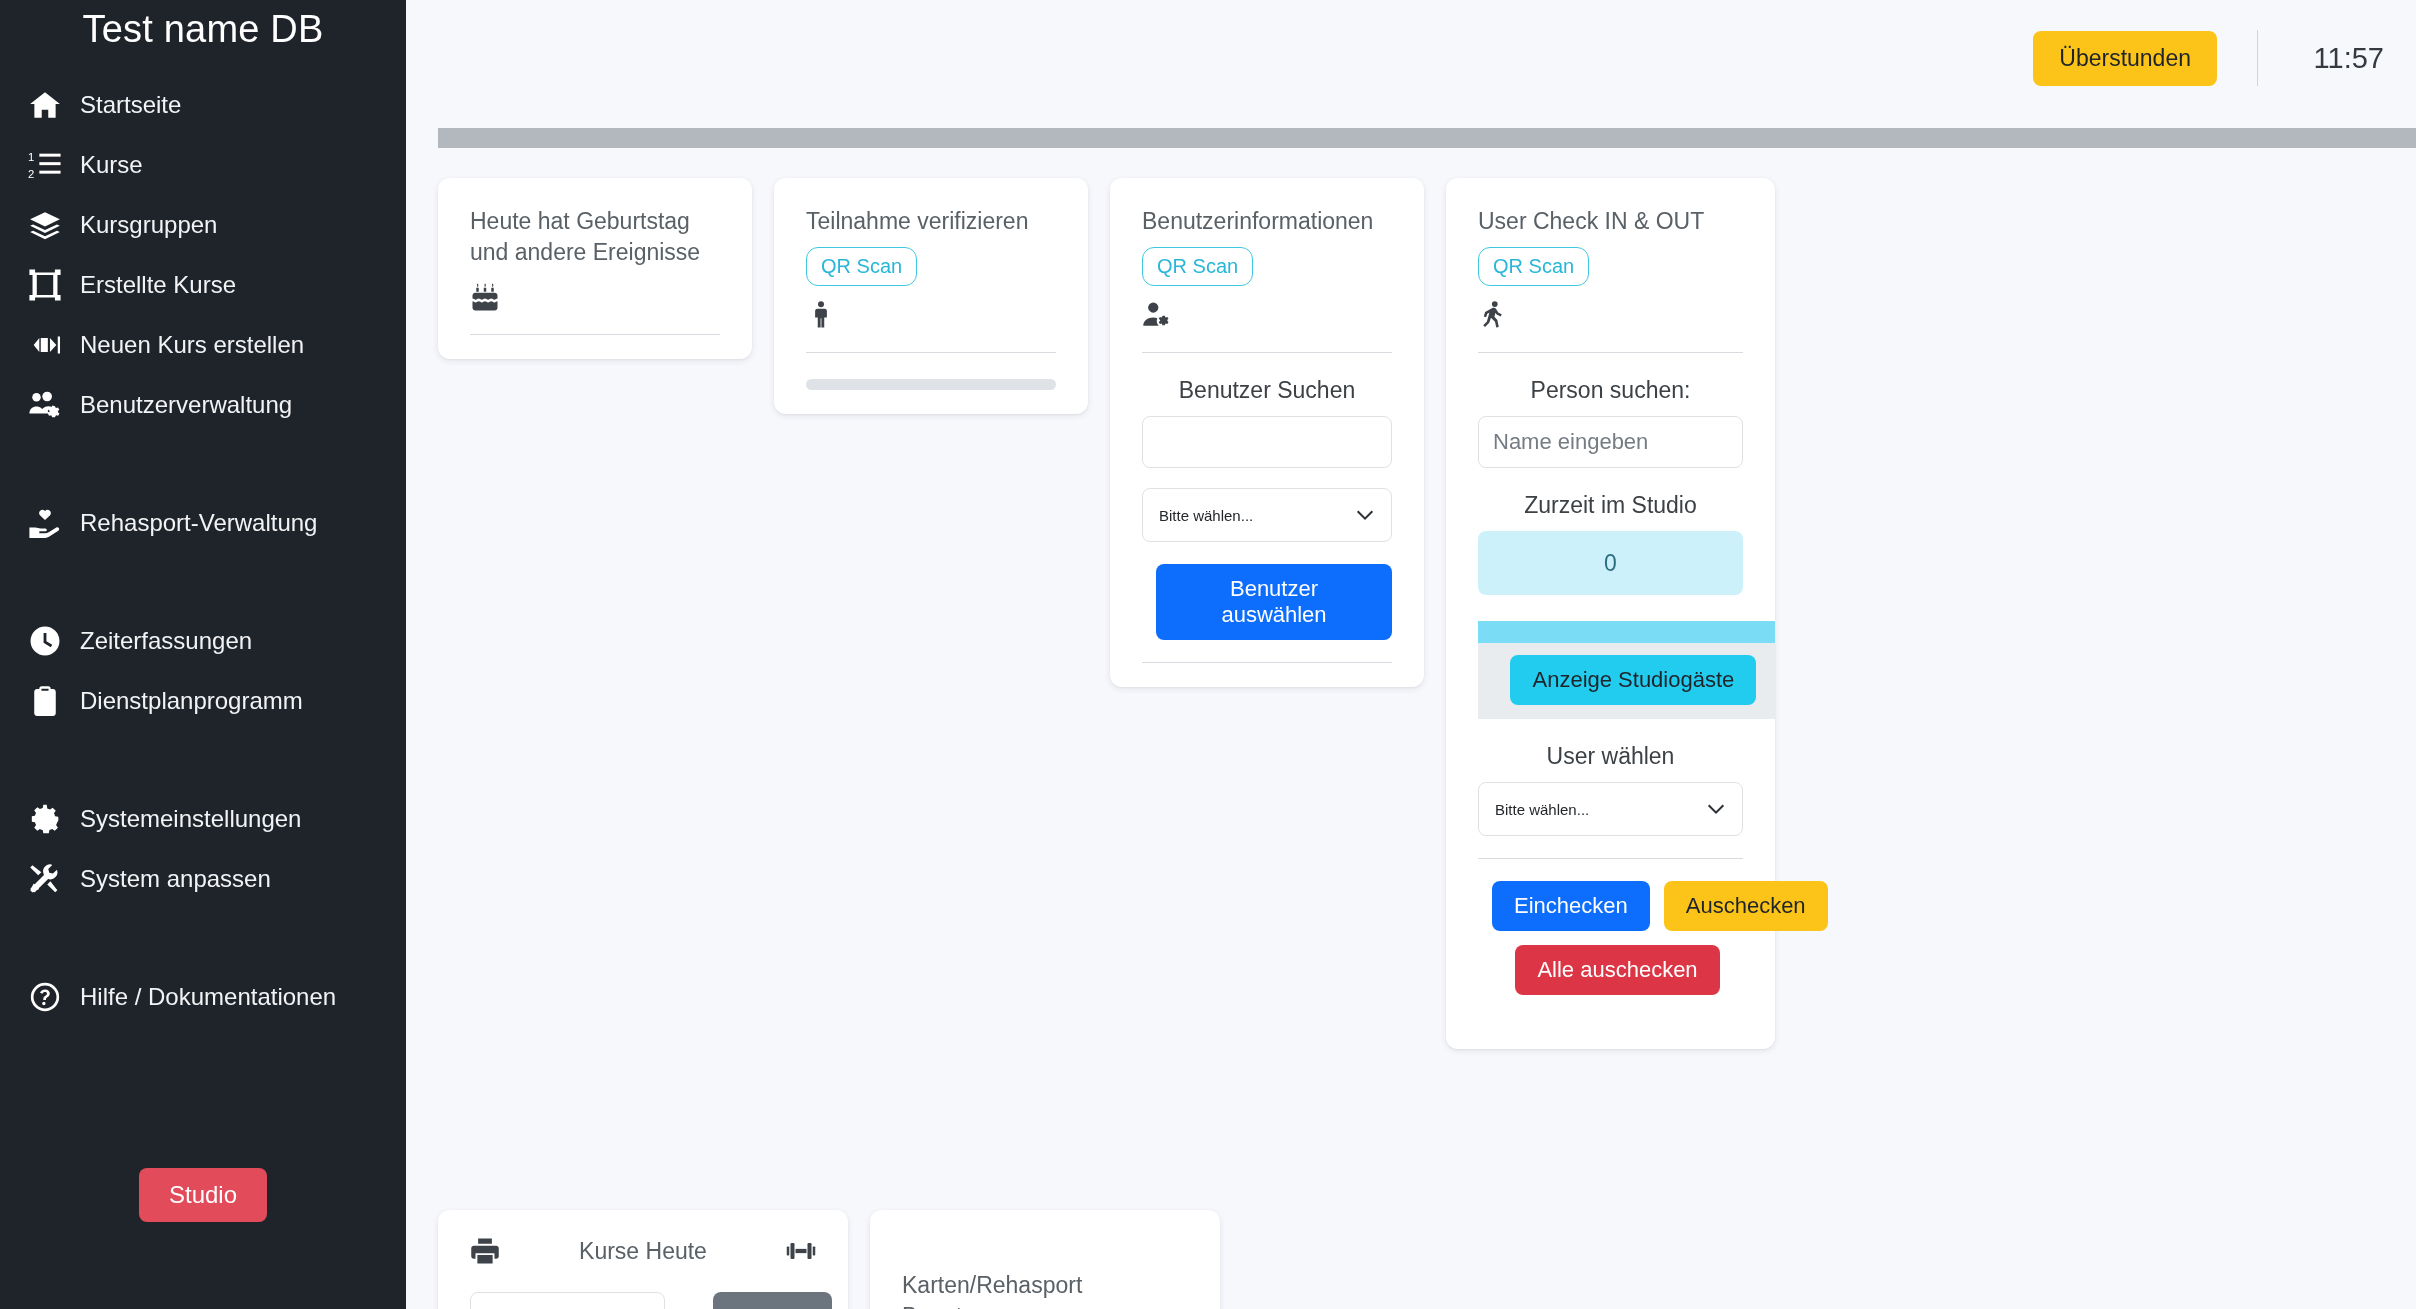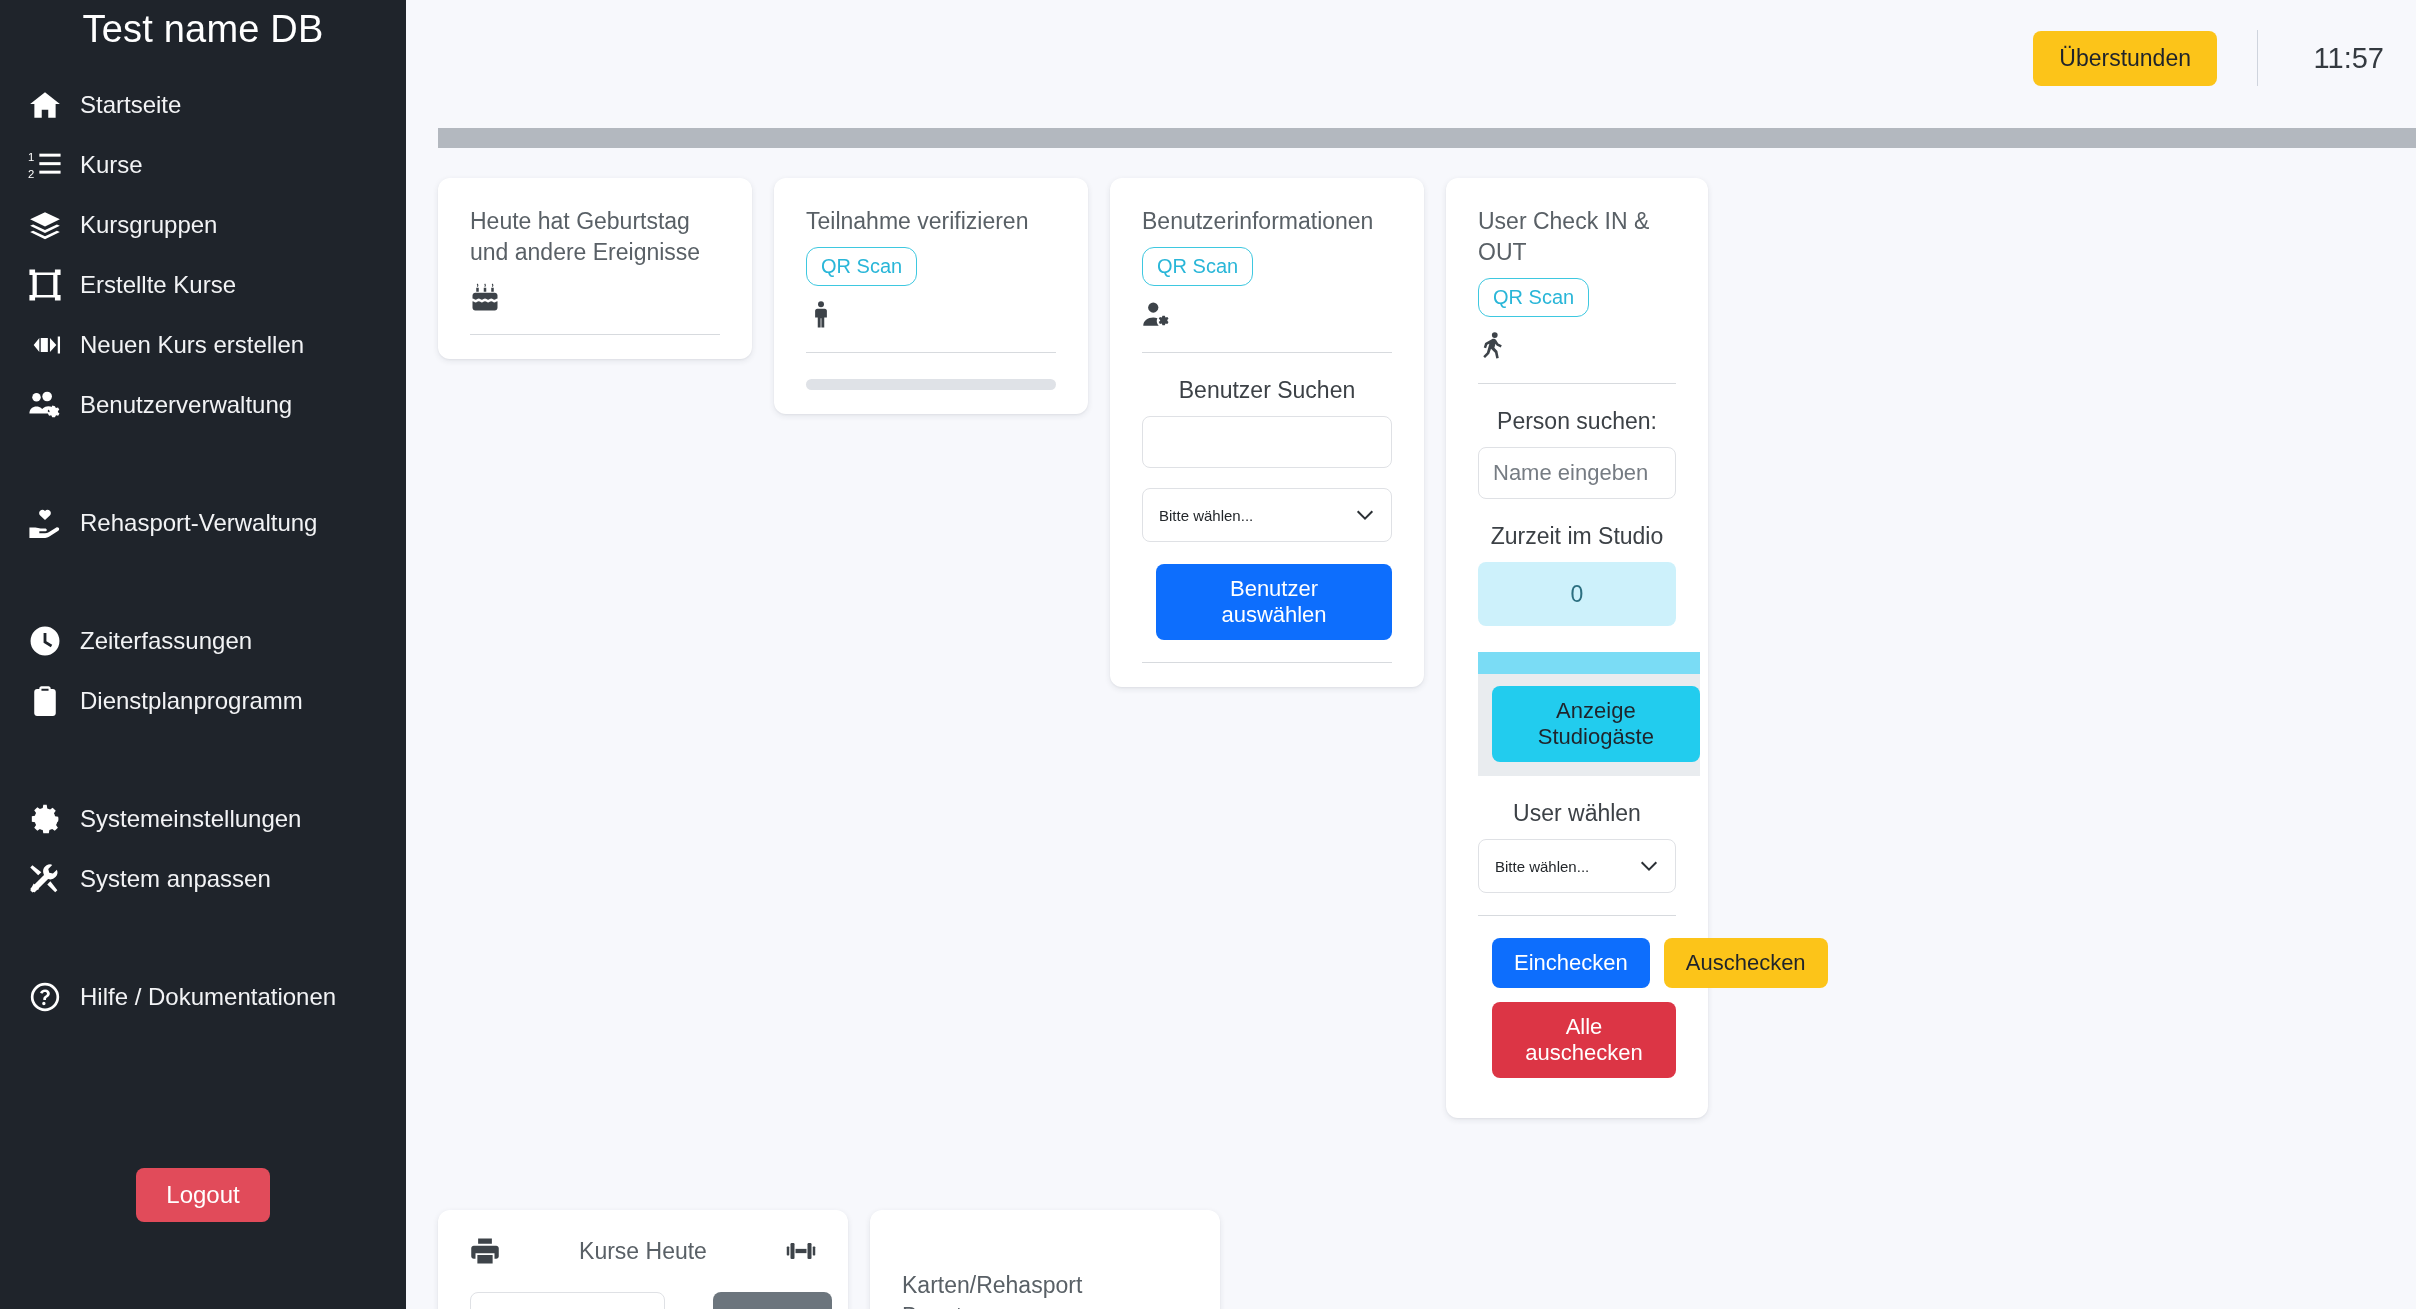--- a/index.html
+++ b/index.html
@@ -192,21 +192,21 @@
     font-size: 22px; font-family: inherit;
     padding: 12px 22px; cursor: pointer; margin-left: 14px;
   }
   .btn-blue   { background: #0d6efd; color: #ffffff; }
   .btn-yellow { background: #fcc419; color: #1f242b; }
   .btn-red    { background: #dc3545; color: #ffffff; }
   .btn-grey   { background: #6c757d; color: #ffffff; }
   .btn-cyan   { background: #22ccee; color: #1f242b; }
 
   
-  .card-checkinout { width: 262px; overflow: visible; padding-bottom: 40px; }
+  .card-checkinout { width: 329px; overflow: visible; padding-bottom: 54px; }
   .studio-count {
     margin-top: 12px;
     height: 64px;
     background: #cdf1fb;
     border-radius: 8px;
     display: flex; align-items: center; justify-content: center;
     font-size: 23px; color: #2c6f80;
   }
   .guest-table { margin-top: 26px; width: 112%; }
   .guest-table-head { height: 22px; background: #7adcf5; }
@@ -377,21 +377,21 @@
         <span class="ico">
           <svg viewBox="0 0 24 24">
               <path d="M12 2a10 10 0 1 0 0 20 10 10 0 0 0 0-20zm0 1.9a8.1 8.1 0 1 1 0 16.2 8.1 8.1 0 0 1 0-16.2zm.1 2.8c-1.9 0-3.2 1-3.6 2.3l1.7.7c.3-.8.9-1.2 1.8-1.2.8 0 1.4.4 1.4 1.1 0 .6-.3 1-1.2 1.6-1 .7-1.4 1.3-1.4 2.4v.5h1.9v-.4c0-.6.2-.9 1-1.5 1.2-.8 1.7-1.6 1.7-2.7 0-1.6-1.3-2.8-3.3-2.8zm-.9 8.7a1.2 1.2 0 1 0 0 2.4 1.2 1.2 0 0 0 0-2.4z"></path>
             </svg>
         </span>
         <span>Hilfe / Dokumentationen</span>
       </a>
     </nav>
 
     <div class="logout-wrap">
-      <button class="logout-btn">Logout</button>
+      <button class="logout-btn">Studio</button>
     </div>
   </aside>
 
   <main class="main">
 
     <div class="topbar">
       <button class="overtime-btn">Überstunden</button>
       <div class="topbar-divider"></div>
       <div class="clock">11:57</div>
     </div>

